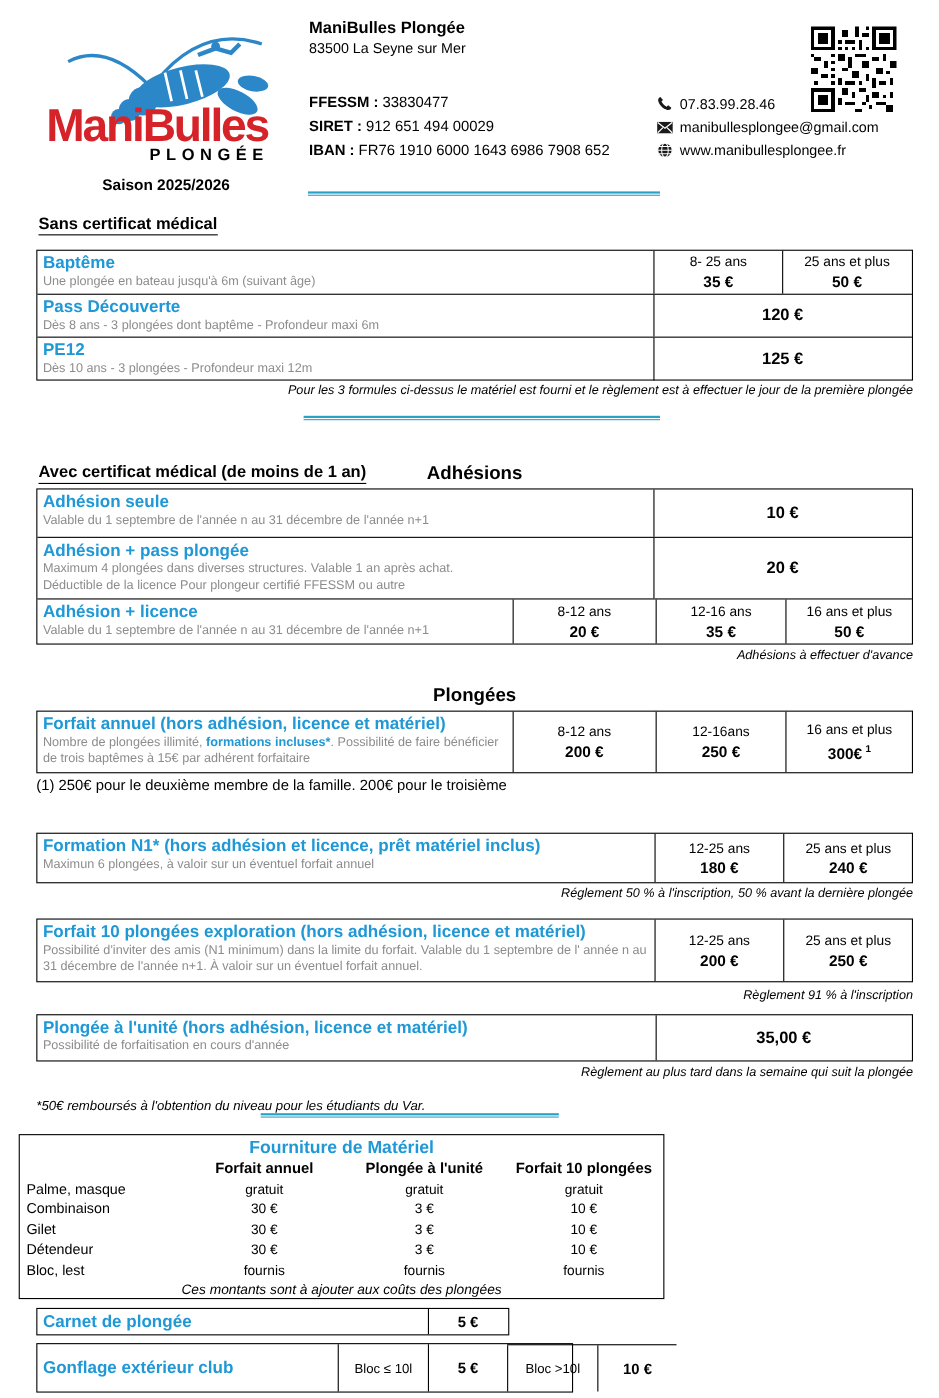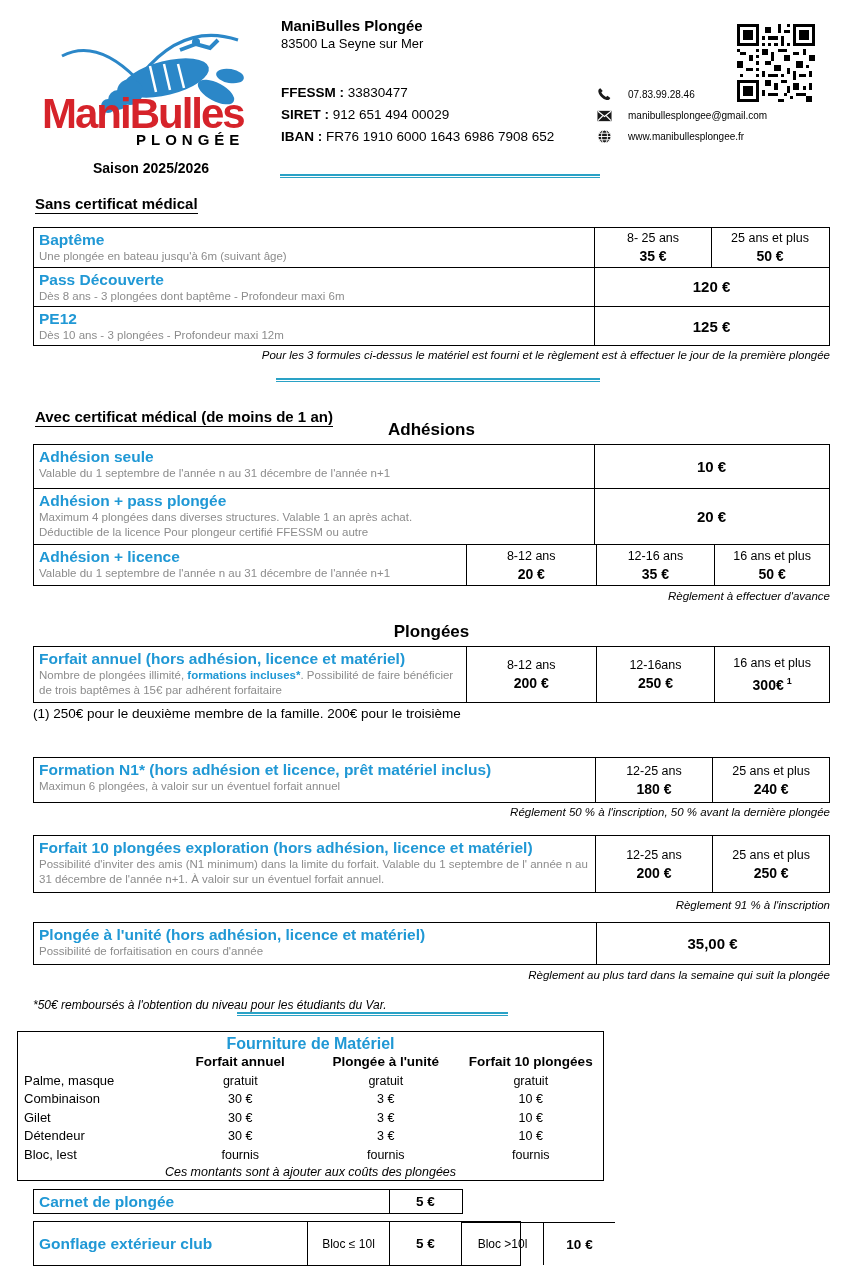--- a/index.html
+++ b/index.html
@@ -8,21 +8,21 @@
     position:relative; width:854px; height:1271px; background:#ffffff;
     margin:0 auto; overflow:hidden; color:#000;
   }
   .abs { position:absolute; }
 
   
   .org-name { font-size:15px; font-weight:bold; }
   .org-addr { font-size:13px; margin-top:2px; }
   .id-line { font-size:13.5px; line-height:22px; white-space:nowrap; }
   .id-line b { font-weight:bold; }
-  .contact-line { font-size:10px; line-height:21px; display:flex; align-items:center; gap:16px; white-space:nowrap; }
+  .contact-line { font-size:13px; line-height:21px; display:flex; align-items:center; gap:6px; white-space:nowrap; }
   .season { font-size:14px; font-weight:bold; }
   .teal-line { height:4px; border-top:2px solid #2AA2C6; border-bottom:1px solid #2AA2C6; }
 
   
   .sec-head { font-size:15px; font-weight:bold; border-bottom:1.5px solid #000; padding-bottom:1px; display:inline-block; }
   .center-title { font-size:17px; font-weight:bold; text-align:center; width:797px; }
 
   
   .tbl { border:1.5px solid #000; display:flex; flex-direction:column; background:#fff; }
   .t-row { display:flex; flex:1; }
@@ -241,21 +241,21 @@
       <div class="t-cell" style="width:234px;">
         <div class="price-big">125 €</div>
       </div>
     </div>
   </div>
 
   <div class="abs note" style="left:33px; top:349px;">Pour les 3 formules ci-dessus le matériel est fourni et le règlement est à effectuer le jour de la première plongée</div>
 
   <div class="abs teal-line" style="left:276px; top:378px; width:324px;"></div>
 
-  <div class="abs" style="left:35px; top:408px;"><span class="sec-head">Avec certificat médical (de moins de 1 an)</span></div>
+  <div class="abs" style="left:35px; top:421px;"><span class="sec-head">Avec certificat médical (de moins de 1 an)</span></div>
   <div class="abs center-title" style="left:33px; top:420px;">Adhésions</div>
 
   <div class="abs tbl" style="left:33px; top:444px; width:797px; height:142px;">
     <div class="t-row" style="flex:0 0 43px;">
       <div class="t-main" style="width:560px;">
         <div class="row-title">Adhésion seule</div>
         <div class="row-desc">Valable du 1 septembre de l'année n au 31 décembre de l'année n+1</div>
       </div>
       <div class="t-cell" style="width:234px;">
         <div class="price-big">10 €</div>
@@ -284,21 +284,21 @@
         <div class="age">12-16 ans</div>
         <div class="price">35 €</div>
       </div>
       <div class="t-cell" style="width:115px;">
         <div class="age">16 ans et plus</div>
         <div class="price">50 €</div>
       </div>
     </div>
   </div>
 
-  <div class="abs note" style="left:33px; top:590px;">Règlement à effectuer d'avance</div>
+  <div class="abs note" style="left:33px; top:590px;">Adhésions à effectuer d'avance</div>
 
   <div class="abs center-title" style="left:33px; top:622px;">Plongées</div>
 
   <div class="abs tbl" style="left:33px; top:646px; width:797px; height:57px;">
     <div class="t-row">
       <div class="t-main" style="width:433px;">
         <div class="row-title">Forfait annuel (hors adhésion, licence et matériel)</div>
         <div class="row-desc"><span>Nombre de plongées illimité, </span><span class="hl">formations incluses*</span><span>. Possibilité de faire bénéficier de trois baptêmes à 15€ par adhérent forfaitaire</span></div>
       </div>
       <div class="t-cell" style="width:130px;">

